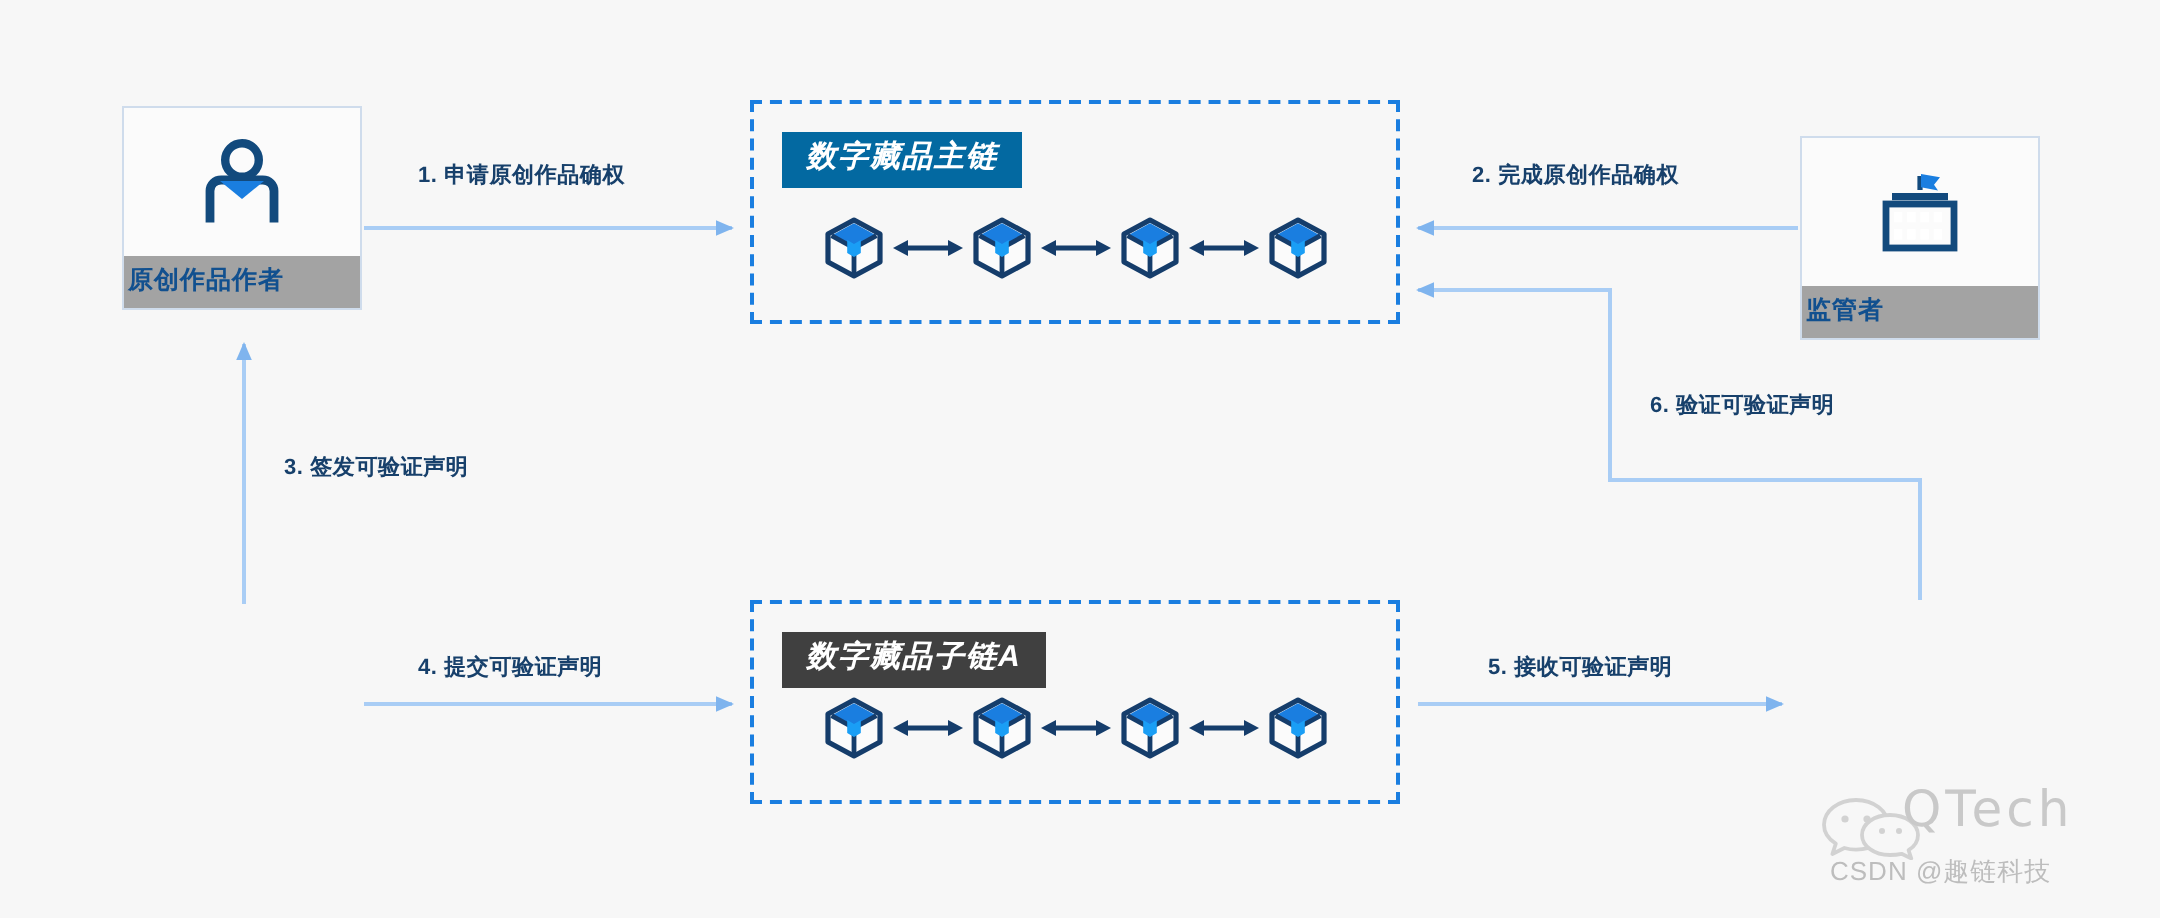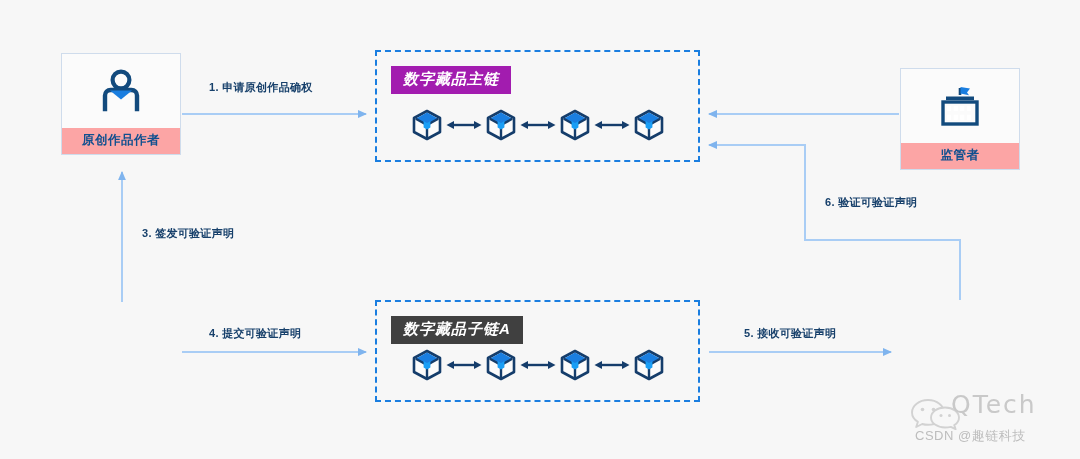--- a/index.html
+++ b/index.html
@@ -22,25 +22,24 @@
     background:#fbfbfb;
     border:1px solid #cfdcec;
     box-sizing:border-box;
   }
   .node .ico{
     height:74px;
     display:flex;align-items:center;justify-content:center;
     background:#fbfbfb;
   }
   .node .cap{
-    background:#fca5a5;
+    background:#a3a3a3;
     color:#11508f;
     font-size:12.5px;
     font-weight:bold;
-    text-align:center;
     padding:6px 2px 7px;
     letter-spacing:.5px;
     line-height:1;
   }
   #node-author{left:61px;top:53px;}
   #node-regulator{left:900px;top:68px;}
   #node-issuer{left:61px;top:303px;}
   #node-platform{left:900px;top:303px;}
 
   
@@ -56,21 +55,21 @@
     position:absolute;left:14px;top:14px;
     padding:5px 12px 6px;
     color:#ffffff;
     font-size:15px;
     font-weight:bold;
     font-style:italic;
     letter-spacing:1px;
     line-height:1.1;
     white-space:nowrap;
   }
-  #chain-main .chain-tag{background:#a21caf;}
+  #chain-main .chain-tag{background:#0369a1;}
   #chain-sub  .chain-tag{background:#404040;font-style:italic;}
   .cubes{
     position:absolute;left:0;right:0;bottom:14px;
     display:flex;align-items:center;justify-content:center;
     gap:0px;
   }
   .cube{flex:0 0 auto;}
   .dbl-arrow{flex:0 0 auto;margin:0 2px;}
 
   
@@ -301,20 +300,21 @@
           <path d="M17,17 L17,30" stroke="#153d6b" stroke-width="2.4"></path>
           <path d="M17,17 L5.8,10.8" stroke="#153d6b" stroke-width="2.4"></path>
           <path d="M17,17 L28.2,10.8" stroke="#153d6b" stroke-width="2.4"></path>
           <path d="M13.6,13 L17,15 L20.4,13 L20.4,19.5 L17,21.5 L13.6,19.5 Z" fill="#1a9ef5"></path>
         </svg>
       </span>
     </div>
   </div>
 
   <div class="elabel" id="lab1">1. 申请原创作品确权</div>
+  <div class="elabel" id="lab2">2. 完成原创作品确权</div>
   <div class="elabel" id="lab3">3. 签发可验证声明</div>
   <div class="elabel" id="lab4">4. 提交可验证声明</div>
   <div class="elabel" id="lab5">5. 接收可验证声明</div>
   <div class="elabel" id="lab6">6. 验证可验证声明</div>
 
   <div id="watermark">
     <span id="wm-chat">
       <svg width="52" height="34" viewBox="0 0 52 34" xmlns="http://www.w3.org/2000/svg">
         <path d="M19,4 C10,4 3,9.6 3,16.4 C3,20.2 5.3,23.6 8.9,25.8 L7.2,31 L13.2,28 C15,28.5 17,28.8 19,28.8
                  C28,28.8 35,23.2 35,16.4 C35,9.6 28,4 19,4 Z" fill="none" stroke="#d2d2d2" stroke-width="1.9" stroke-linejoin="round"></path>

